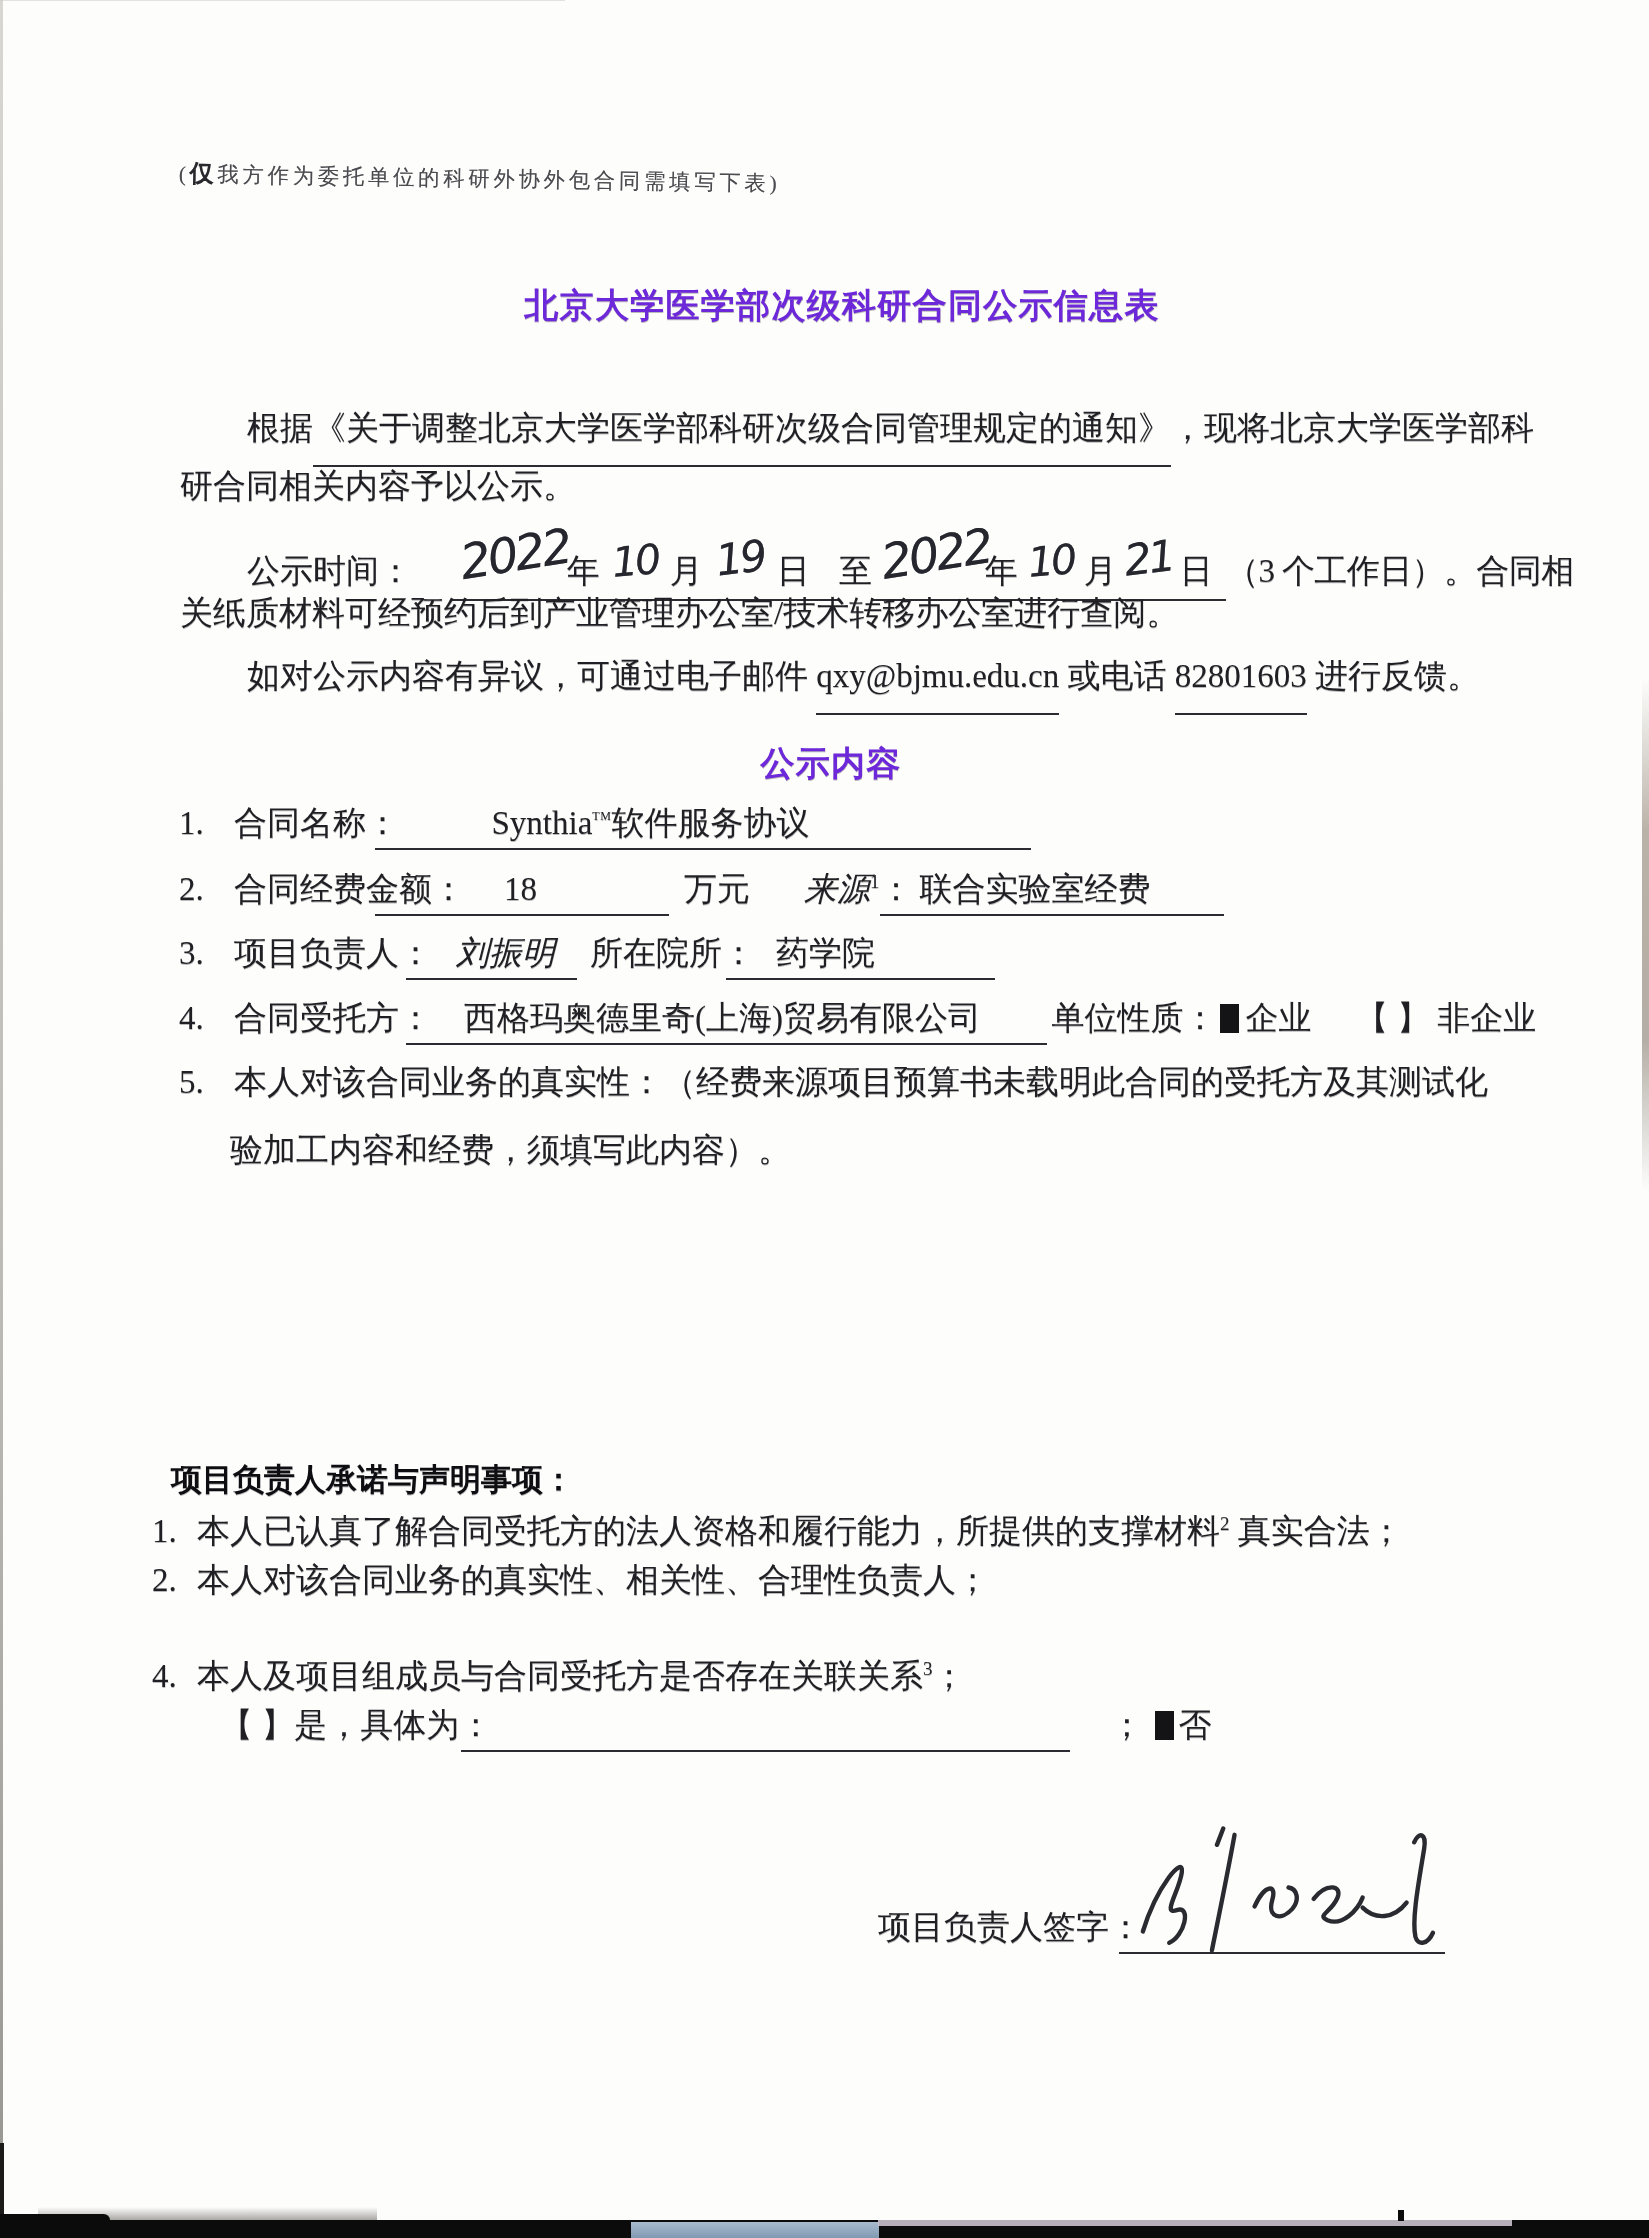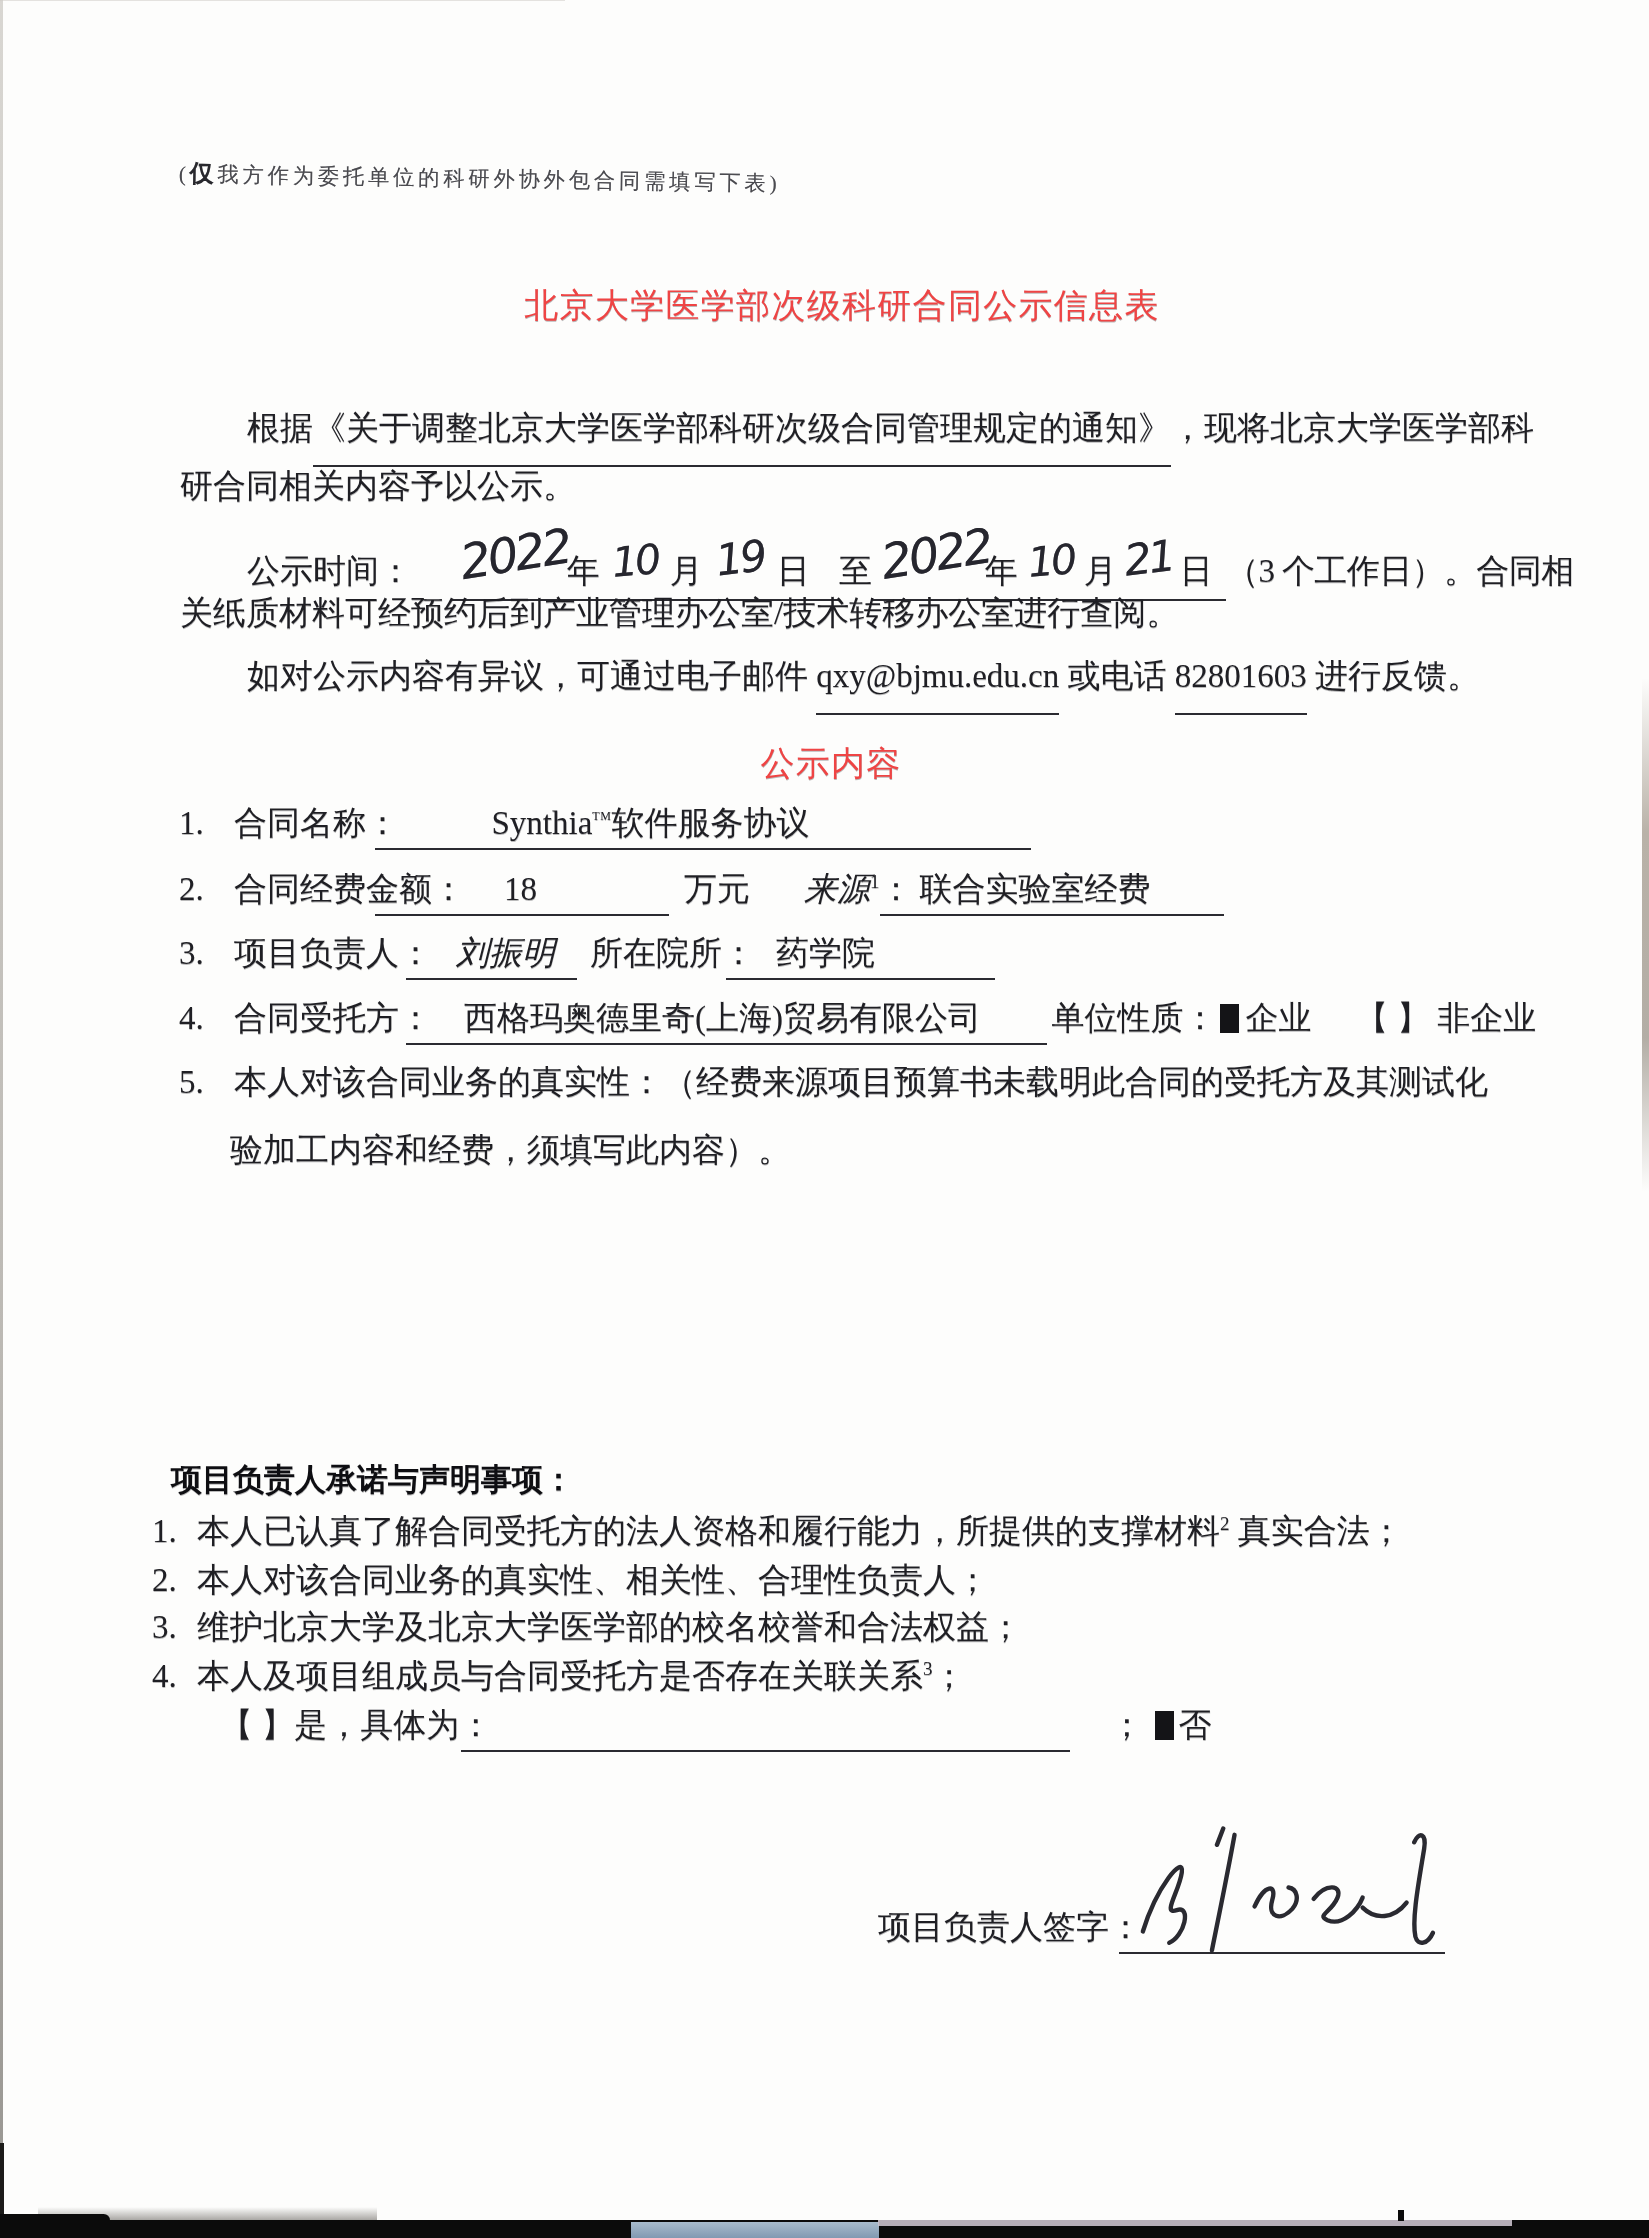--- a/index.html
+++ b/index.html
@@ -10,21 +10,21 @@
     color:#1f1f24;
   }
   .page{position:absolute;inset:0;}
   .line{
     position:absolute;white-space:nowrap;font-size:33px;line-height:1.25;
     text-shadow:0.3px 0.5px 0.6px rgba(55,55,60,.34);
   }
   .b{font-weight:bold;color:#0e0e12;}
   .note{font-size:21.3px;letter-spacing:3.8px;color:#4b4b50;transform:rotate(0.9deg);transform-origin:left top;text-shadow:0 0 0.6px rgba(80,80,85,.5);}
   .note .emph{font-weight:bold;color:#28282d;font-size:24px;}
-  .title{font-size:34px;font-weight:normal;color:#ef4444;letter-spacing:1.3px;transform:translateX(-50%);}
+  .title{font-size:34px;font-weight:bold;color:#6d28d9;letter-spacing:1.3px;transform:translateX(-50%);}
   .uline{border-bottom:2.5px solid #2b2b31;padding-bottom:19px;margin-top:48px;}
   .blank{
     display:inline-block;box-sizing:border-box;border-bottom:2.5px solid #2b2b31;
     padding-bottom:3.8px;vertical-align:baseline;text-align:left;white-space:nowrap;
   }
   .sup{font-size:19px;position:relative;top:-12.5px;letter-spacing:0;}
   .tm{font-size:12px;position:relative;top:-14px;letter-spacing:0.6px;}
   .hw{
     font-family:"DejaVu Sans",sans-serif;font-style:italic;color:#26262e;
     display:inline-block;position:relative;letter-spacing:-3.1px;
@@ -117,23 +117,20 @@
   <div class="line" style="left:230px;top:1130px;">验加工内容和经费，须填写此内容）。</div>
 
   <div class="line b" style="left:171px;top:1461px;font-size:31px;">项目负责人承诺与声明事项：</div>
 
   <div class="line" style="left:152px;top:1511px;">
     <span class="no" style="width:45px;">1.</span><span>本人已认真了解合同受托方的法人资格和履行能力，所提供的支撑材料</span><span class="sup">2</span><span> 真实合法；</span>
   </div>
   <div class="line" style="left:152px;top:1560px;">
     <span class="no" style="width:45px;">2.</span><span>本人对该合同业务的真实性、相关性、合理性负责人；</span>
   </div>
-  <div class="line" style="left:152px;top:1607px;">
-    <span class="no" style="width:45px;">3.</span><span>维护北京大学及北京大学医学部的校名校誉和合法权益；</span>
-  </div>
   <div class="line" style="left:152px;top:1656px;">
     <span class="no" style="width:45px;">4.</span><span>本人及项目组成员与合同受托方是否存在关联关系</span><span class="sup">3</span><span>；</span>
   </div>
 
   <div class="line" style="left:220px;top:1705px;">
     <span>【 】</span><span>是，具体为：</span><span class="blank" style="width:609px;margin-left:-31px;">&nbsp;</span><span style="margin-left:40px;">；</span><span class="boxfill" style="margin-left:11.3px;"></span><span style="margin-left:5px;">否</span>
   </div>
 
   <div class="line" style="left:878px;top:1907px;">
     <span>项目负责人签字：</span><span class="blank sig-blank" style="width:326px;margin-left:-22.6px;">&nbsp;<svg class="sig-svg" width="314" height="135" viewBox="0 0 500 215">

